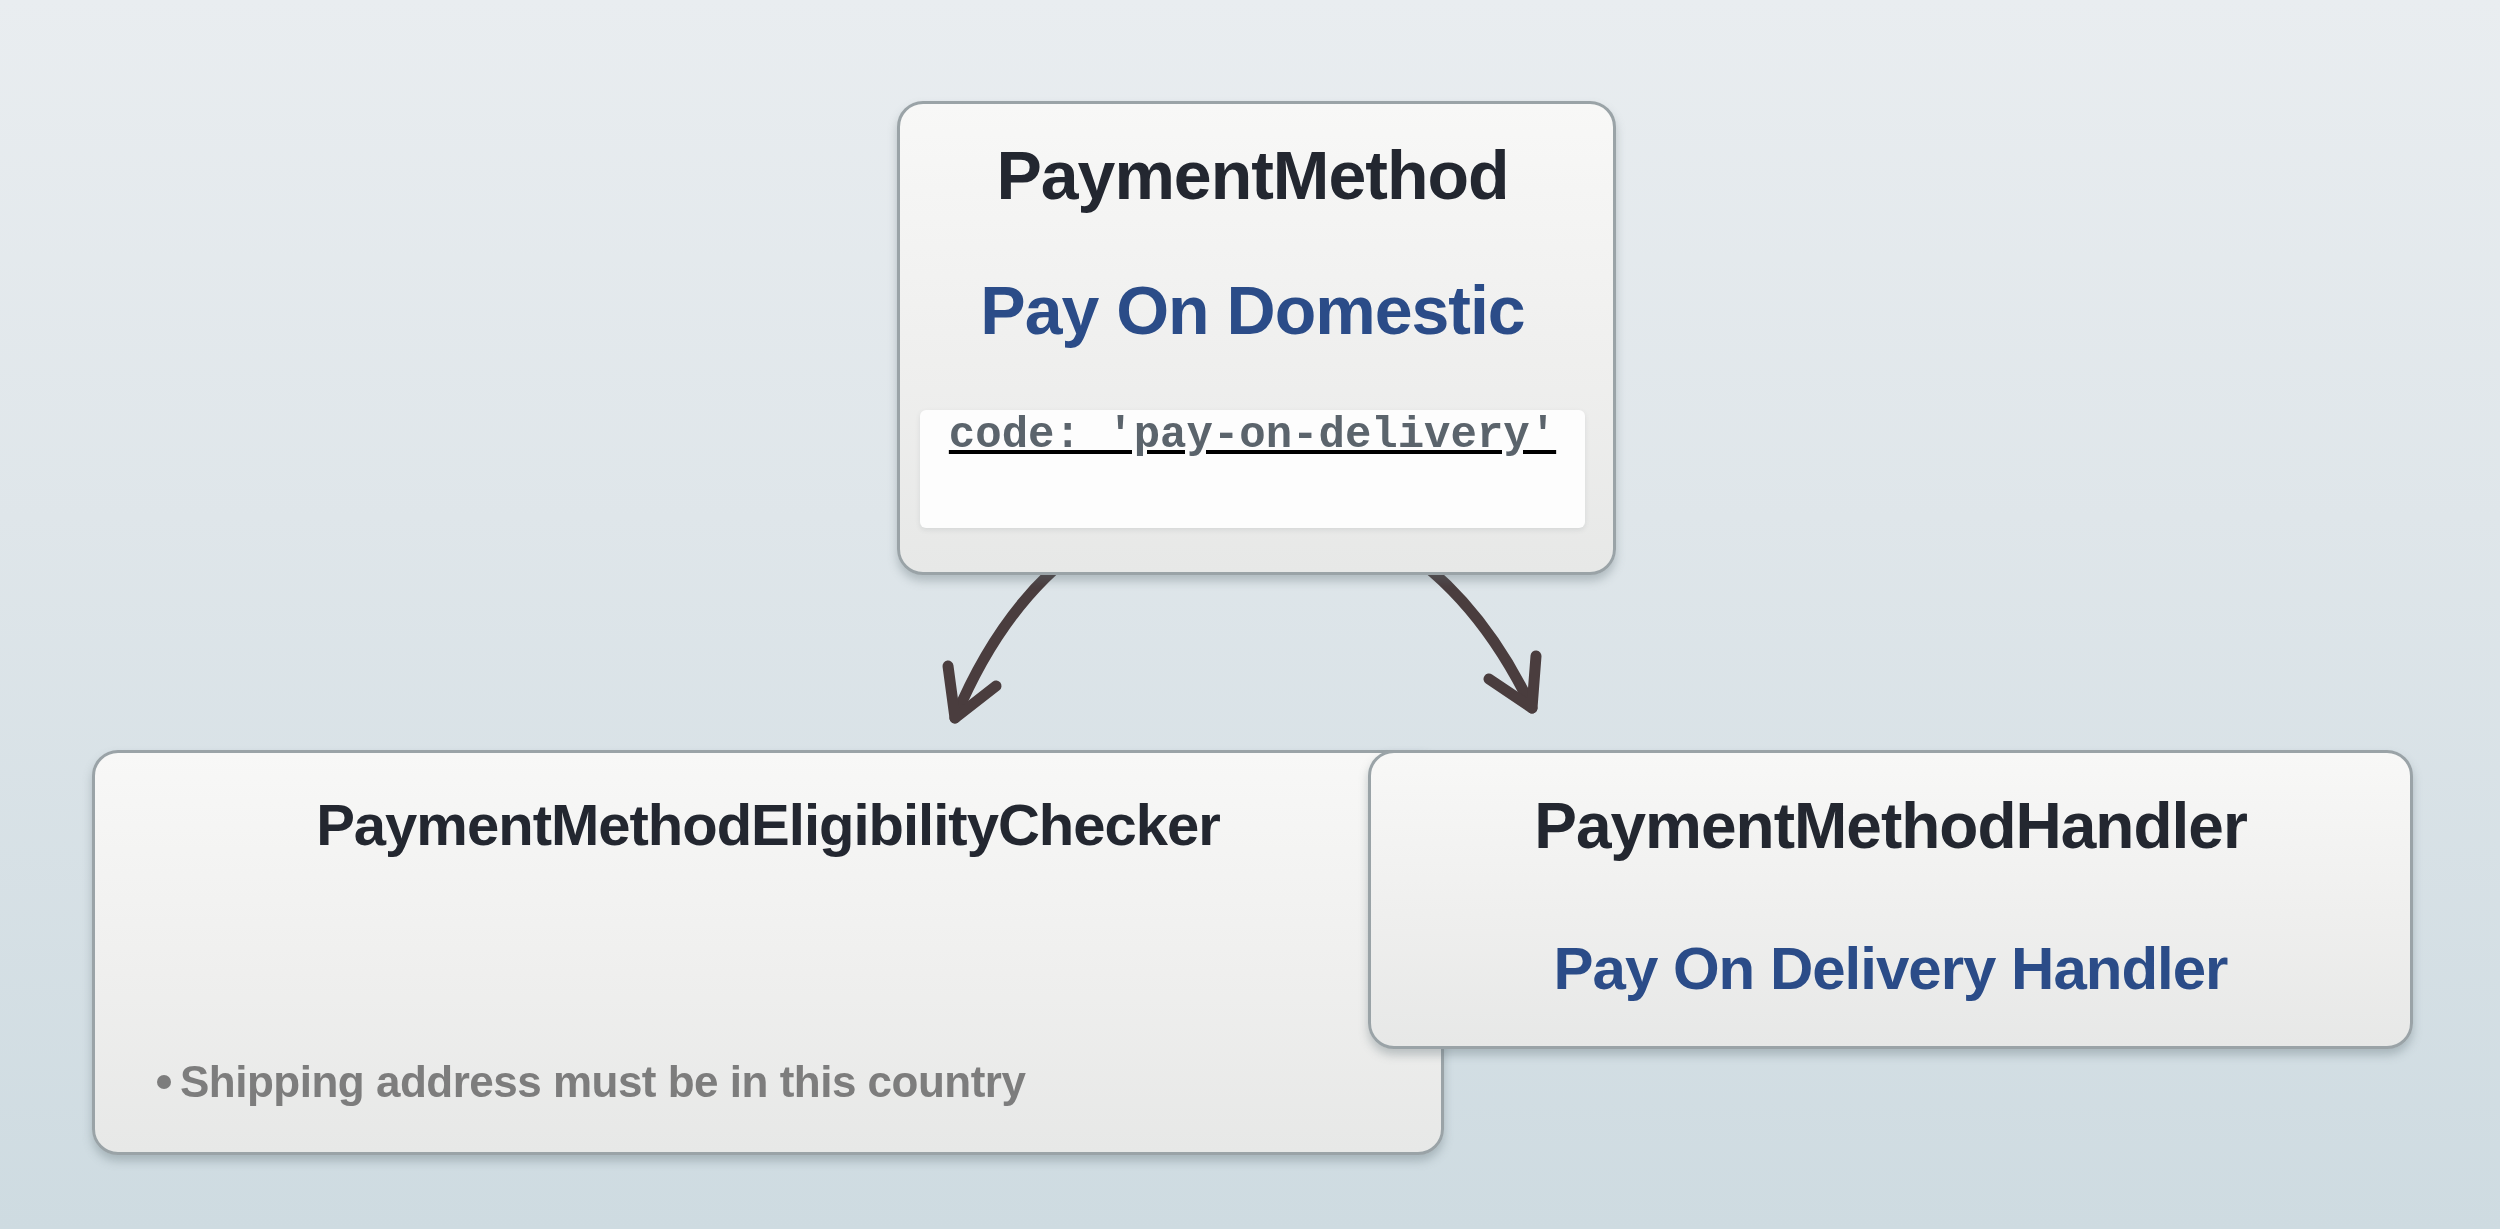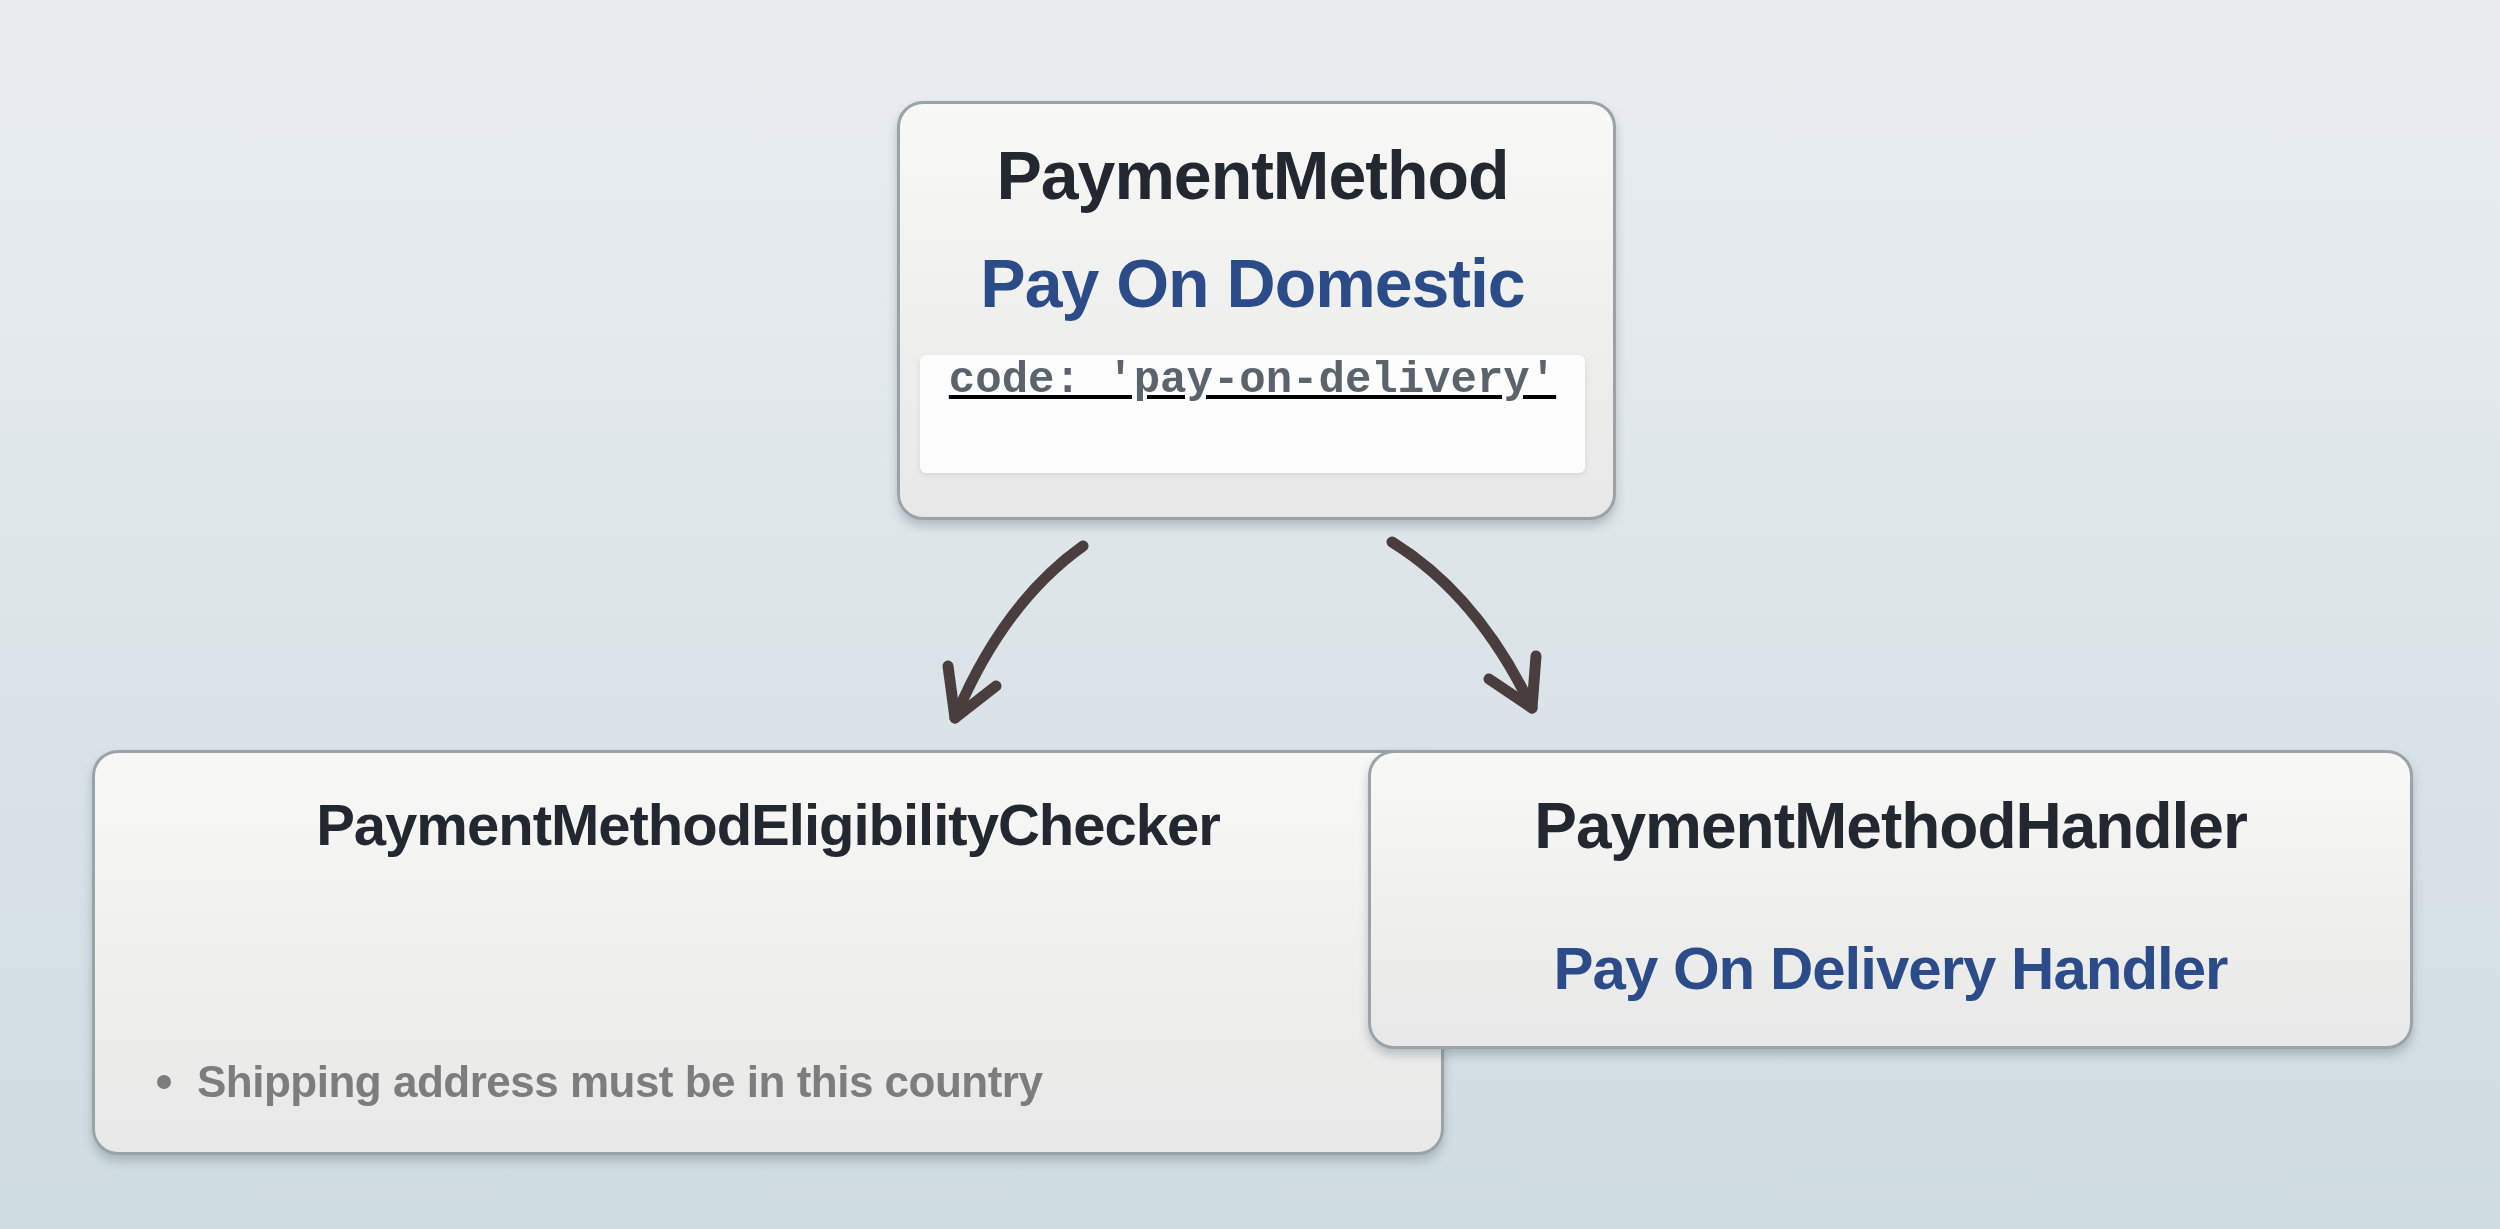--- a/index.html
+++ b/index.html
@@ -42,21 +42,21 @@
   .node-subtitle {
     font-weight: bold;
     color: var(--subtitle, #2b4c88);
     letter-spacing: -1px;
     white-space: nowrap;
     line-height: 1.05;
   }
 
   .node-payment-method {
     left: 897px; top: 101px;
-    width: 719px; height: 419px;
+    width: 719px; height: 474px;
     padding: 36px 28px 44px 20px;
   }
   .node-payment-method .node-title    { font-size: 68px; }
   .node-payment-method .node-subtitle { font-size: 68px; }
 
   .code-pill {
     align-self: stretch;
     height: 118px;
     border-radius: 6px;
     background: #fdfdfd;
@@ -79,21 +79,21 @@
     padding: 42px 30px 46px 30px;
   }
   .node-eligibility-checker .node-title    { font-size: 58px; }
   .node-eligibility-checker .node-subtitle { font-size: 60px; }
 
   .bullet-row {
     align-self: stretch;
     display: flex;
     align-items: center;
     padding-left: 32px;
-    gap: 26px;
+    gap: 9px;
   }
   .bullet-dot {
     width: 14px;
     height: 14px;
     border-radius: 50%;
     background: var(--bullet, #7d7d7d);
     flex: 0 0 auto;
   }
   .bullet-text {
     font-size: 44px;

